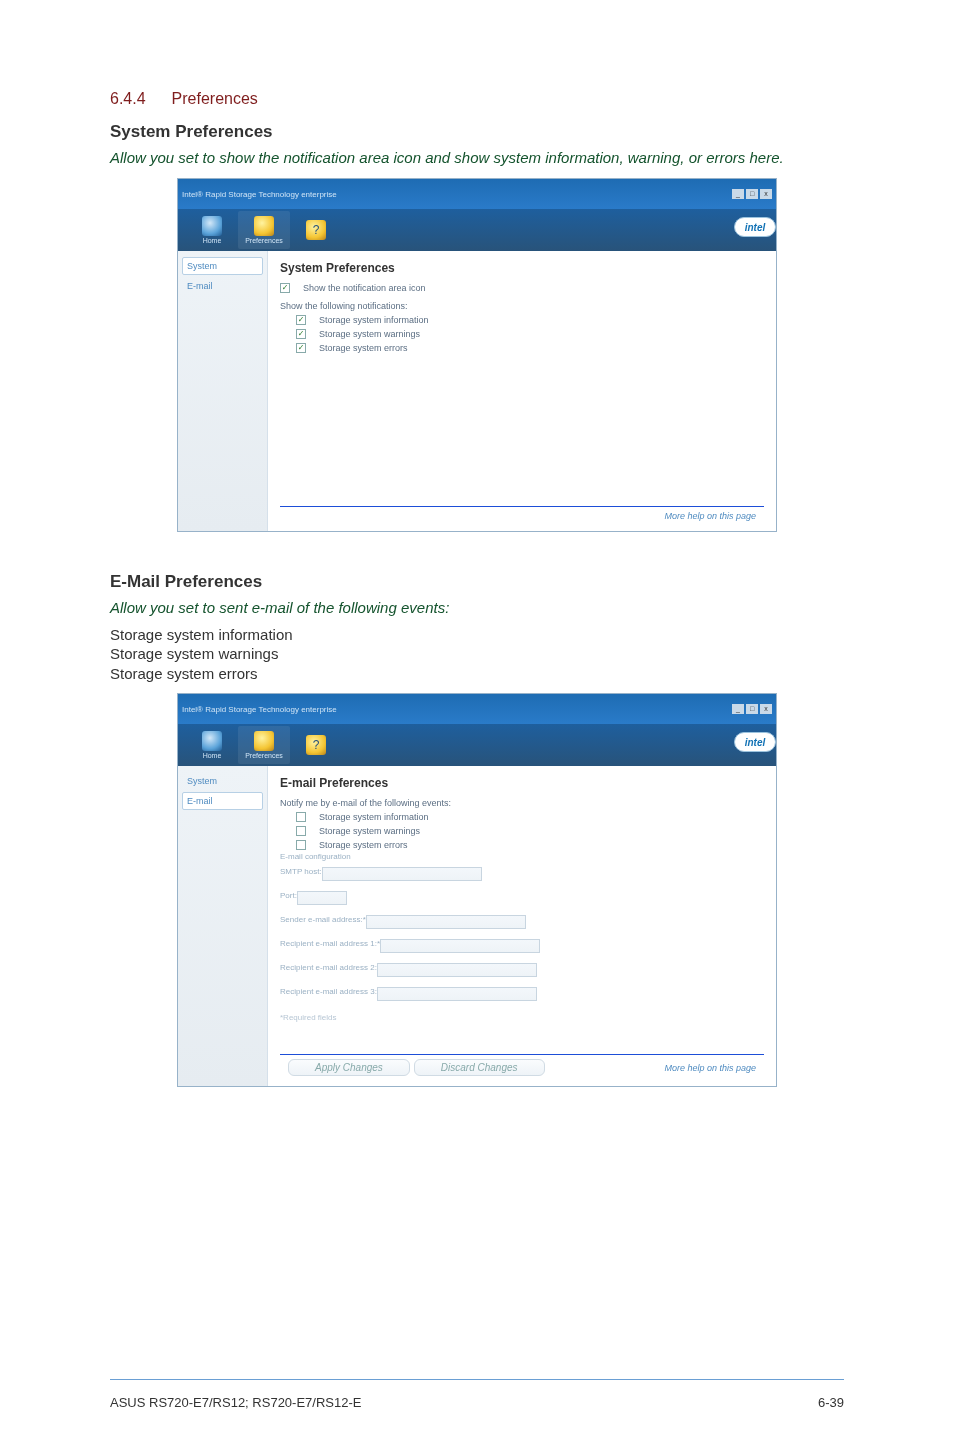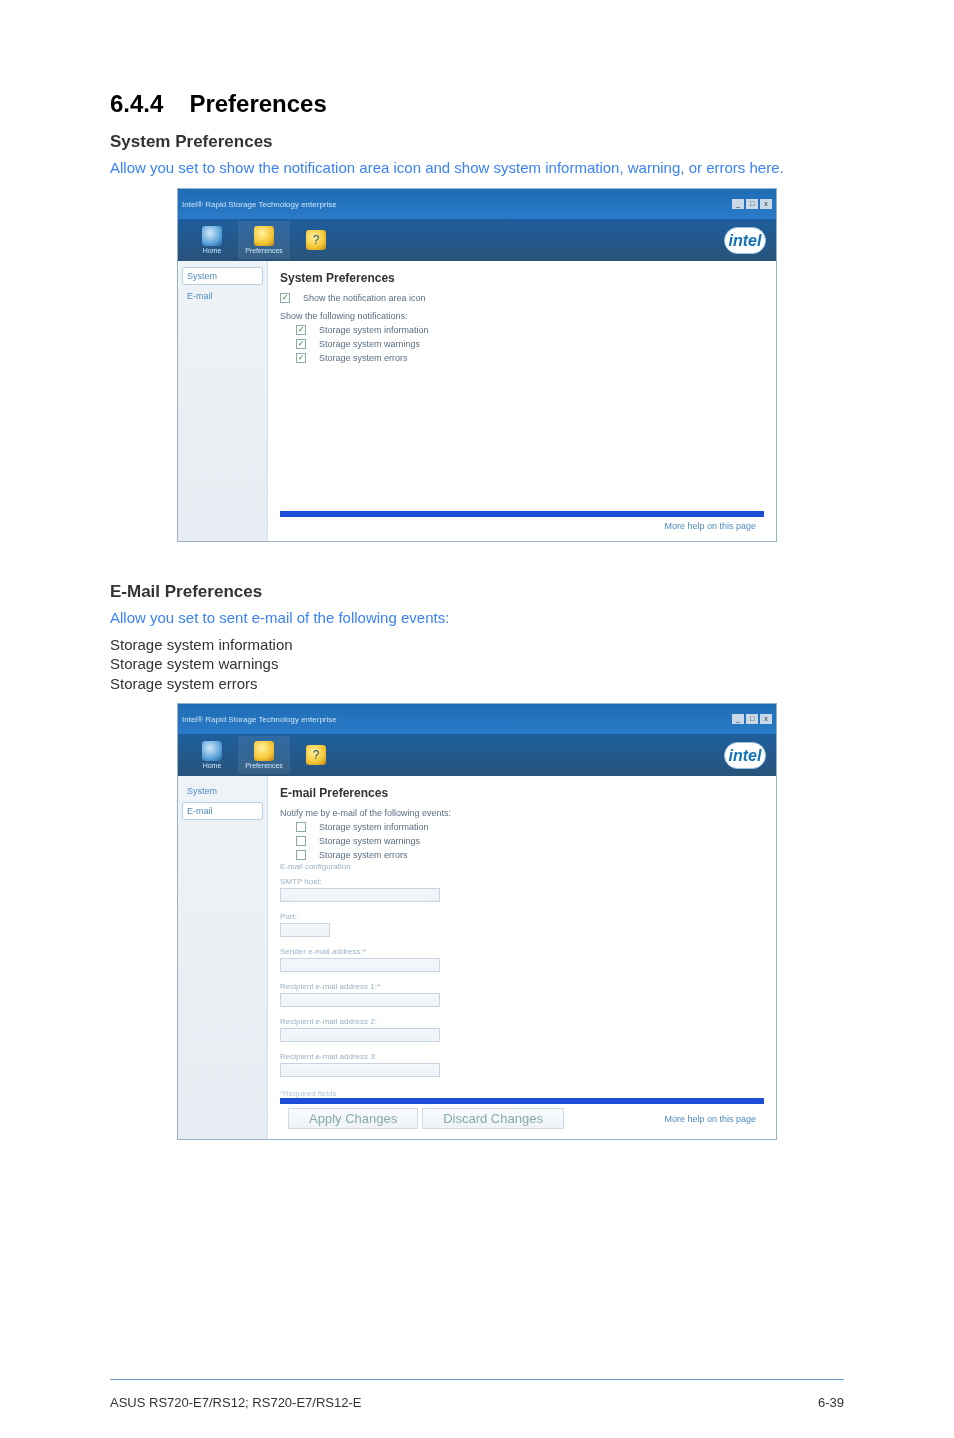--- a/index.html
+++ b/index.html
@@ -5,24 +5,24 @@
   * { box-sizing: border-box; margin: 0; padding: 0; }
   body {
     font-family: Arial, Helvetica, sans-serif;
     background: #fff;
     color: #333;
     width: 954px;
     height: 1438px;
     position: relative;
     padding: 90px 110px 0 110px;
   }
-  .heading-main { font-size: 24px; font-weight: 700; color:#000000; margin-bottom: 14px; }
+  .heading-main { font-size: 16px; font-weight: 400; color:#7f1d1d; margin-bottom: 14px; }
   .heading-section-gap { width: 26px; display:inline-block;}
   .heading-sub { font-size: 17px; font-weight: 700; color:#333; margin-bottom: 6px; }
-  .body-text { font-size: 15px; color:#3b82f6; line-height: 1.35; margin-bottom: 10px; }
+  .body-text { font-size: 15px; color:#14532d; line-height: 1.35; margin-bottom: 10px; font-style: italic; }
   .list-line { font-size: 15px; color:#333; line-height: 1.3; }
 
   .screenshot-wrap { display:flex; justify-content:center; margin: 10px 0 40px 0; }
   .app-window {
     width: 600px;
     background: #fff;
     border: 1px solid #97b2c9;
     font-size: 10px;
     position: relative;
   }
@@ -61,26 +61,26 @@
   .tbar-icon {
     width:20px; height:20px;
     border-radius:3px;
     background: radial-gradient(circle at 40% 35%, #fff3a0, #f4c533 60%, #b7811a);
     margin-bottom:1px;
     display:flex; align-items:center; justify-content:center;
     font-size:12px; color:#2a537a;
   }
   .tbar-icon.home { background: radial-gradient(circle at 40% 35%, #d2e7f8, #5ca4da 60%, #1f5c94); }
   .intel-badge {
-    position:absolute; right:10px; top:8px;
-    width:42px; height:27px;
+    position:absolute; right:0; top:8px;
+    width:42px; height:20px;
     border:1px solid #9cc3de;
     border-radius:14px;
     display:flex; align-items:center; justify-content:center;
-    color:#1272b5; font-size:16px; font-style:italic; font-weight:bold;
+    color:#1272b5; font-size:10px; font-style:italic; font-weight:bold;
     background:#fff;
   }
 
   .app-body { display:flex; min-height: 280px; background:#f4f7fa;justify-content:flex-end; }
   .sidebar {
     width:90px;
     background:linear-gradient(#eef3f7,#e6ecf1);
     padding:6px 4px;
     border-right:1px solid #d5e0ea;
   }
@@ -98,43 +98,43 @@
     padding:10px 12px 6px 12px;
     display:flex; flex-direction:column;
     position:relative;
   }
   .pane-title { font-size:12px; font-weight:bold; color:#333; margin-bottom:6px; }
   .pref-line { display:flex; align-items:center; font-size:9px; color:#5b6e83; margin:2px 0;gap:8px; }
   .cb { width:10px; height:10px; border:1px solid #8aa; margin-right:5px; display:inline-flex; align-items:center; justify-content:center; font-size:8px; color:#2a7a2a; background:#fff; }
   .cb.checked::before { content:"✓"; line-height:8px; }
   .pref-sub { margin-left:16px; }
 
-  .field-row { display:flex; flex-direction:column; margin:4px 0 6px 0; }
+  .field-row { display:flex; flex-direction:row; margin:4px 0 6px 0; }
   .field-label { font-size:8px; color:#9bb1c4; margin-bottom:2px; }
   .field-input {
     height:14px; border:1px solid #c8d5e0;
     background:linear-gradient(#f3f7fb,#eef3f7);
     width:160px;
   }
   .field-note { font-size:8px; color:#b7c6d4; margin-top:6px;}
 
   .footer-bar {
     display:flex; justify-content:flex-end;
-    border-top:6px solid #1d4ed8;
+    border-top:1px solid #1d4ed8;
     padding:4px 8px;
-    font-size:9px; color:#4f8bc0;
+    font-size:9px; color:#4f8bc0;font-style:italic;
   }
   .footer-bar.with-buttons { justify-content:space-between; align-items:center; }
   .footer-buttons { display:flex; gap:4px; }
   .footer-btn {
-    font-size:13px; color:#8aa;
-    padding:2px 20px;
+    font-size:10px; color:#8aa;
+    padding:2px 26px;
     border:1px solid #d0dbe4;
     background:linear-gradient(#fafcfe,#eef3f7);
-    border-radius:0;
+    border-radius:6px;
   }
 
   hr.page-rule { position:absolute; left:110px; right:110px; bottom:58px; border:none; border-top:1px solid #6a9fd4; }
   .page-footer {
     position:absolute;
     left:110px; right:110px; bottom:28px;
     display:flex; justify-content:space-between;
     font-size:13px; color:#333;
   }
 </style>

